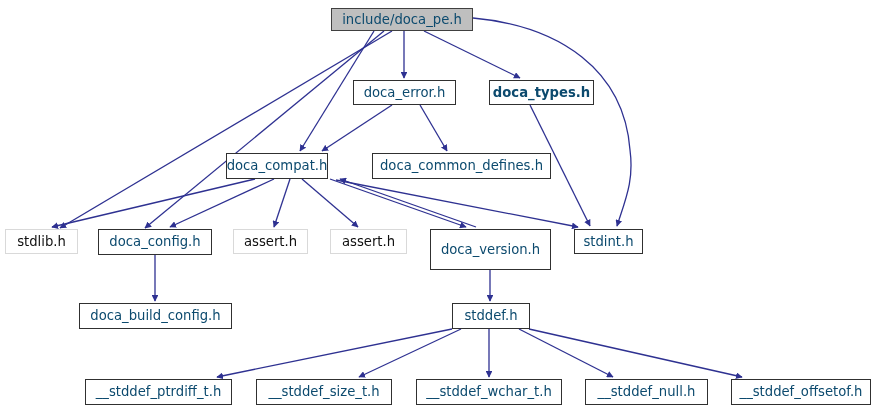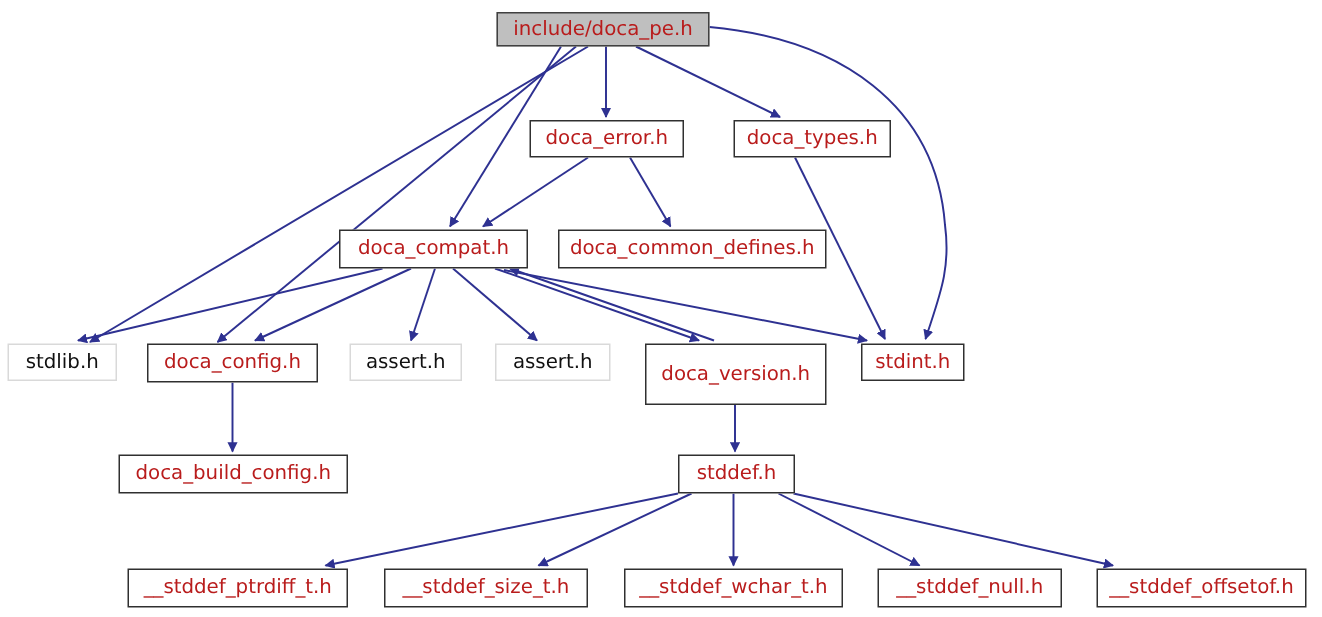--- a/index.html
+++ b/index.html
@@ -24,21 +24,21 @@
     pointer-events: none;
   }
   .node {
     position: absolute;
     box-sizing: border-box;
     display: flex;
     align-items: center;
     justify-content: center;
     font-size: 13.2px;
     line-height: 1;
-    color: #b91c1c;
+    color: #0c4a6e;
     white-space: nowrap;
     background: #ffffff;
     border: 1px solid #000000;
     z-index: 3;
   }
   .node.root {
     background: #bfbfbf;
     border: 1px solid #404040;
   }
   .node.solid {
@@ -87,24 +87,24 @@
       </g>
   </svg>
 
   <div id="nodes-group">
       <div class="node root" style="left: 331px; top: 8px; width: 142px; height: 23px;">
         <span>include/doca_pe.h</span>
       </div>
       <div class="node solid" style="left: 353px; top: 80px; width: 103px; height: 25px;">
         <span>doca_error.h</span>
       </div>
-      <div class="node solid" style="left: 489px; top: 80px; width: 105px; height: 25px;">
+      <div class="node solid" style="left: 489px; top: 80px; width: 105px; height: 25px; font-weight: bold;">
         <span>doca_types.h</span>
       </div>
-      <div class="node solid" style="left: 226px; top: 153px; width: 126px; height: 26px;">
+      <div class="node solid" style="left: 226px; top: 153px; width: 102px; height: 26px;">
         <span>doca_compat.h</span>
       </div>
       <div class="node solid" style="left: 372px; top: 153px; width: 179px; height: 26px;">
         <span>doca_common_defines.h</span>
       </div>
       <div class="node faint" style="left: 5px; top: 229px; width: 73px; height: 25px;">
         <span>stdlib.h</span>
       </div>
       <div class="node solid" style="left: 98px; top: 229px; width: 114px; height: 26px;">
         <span>doca_config.h</span>

